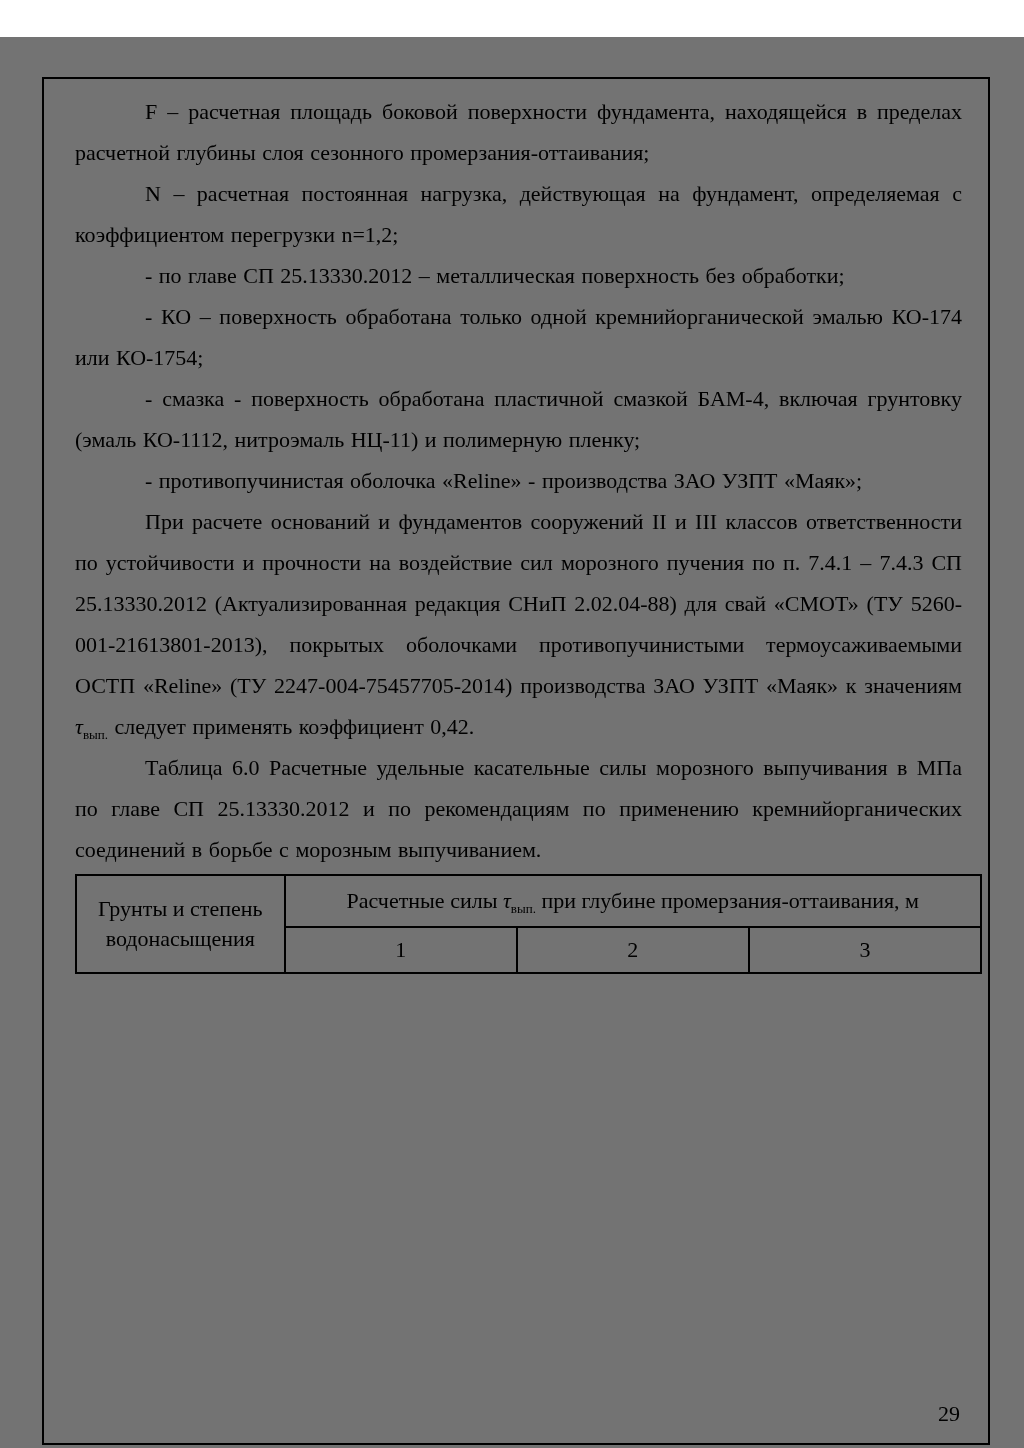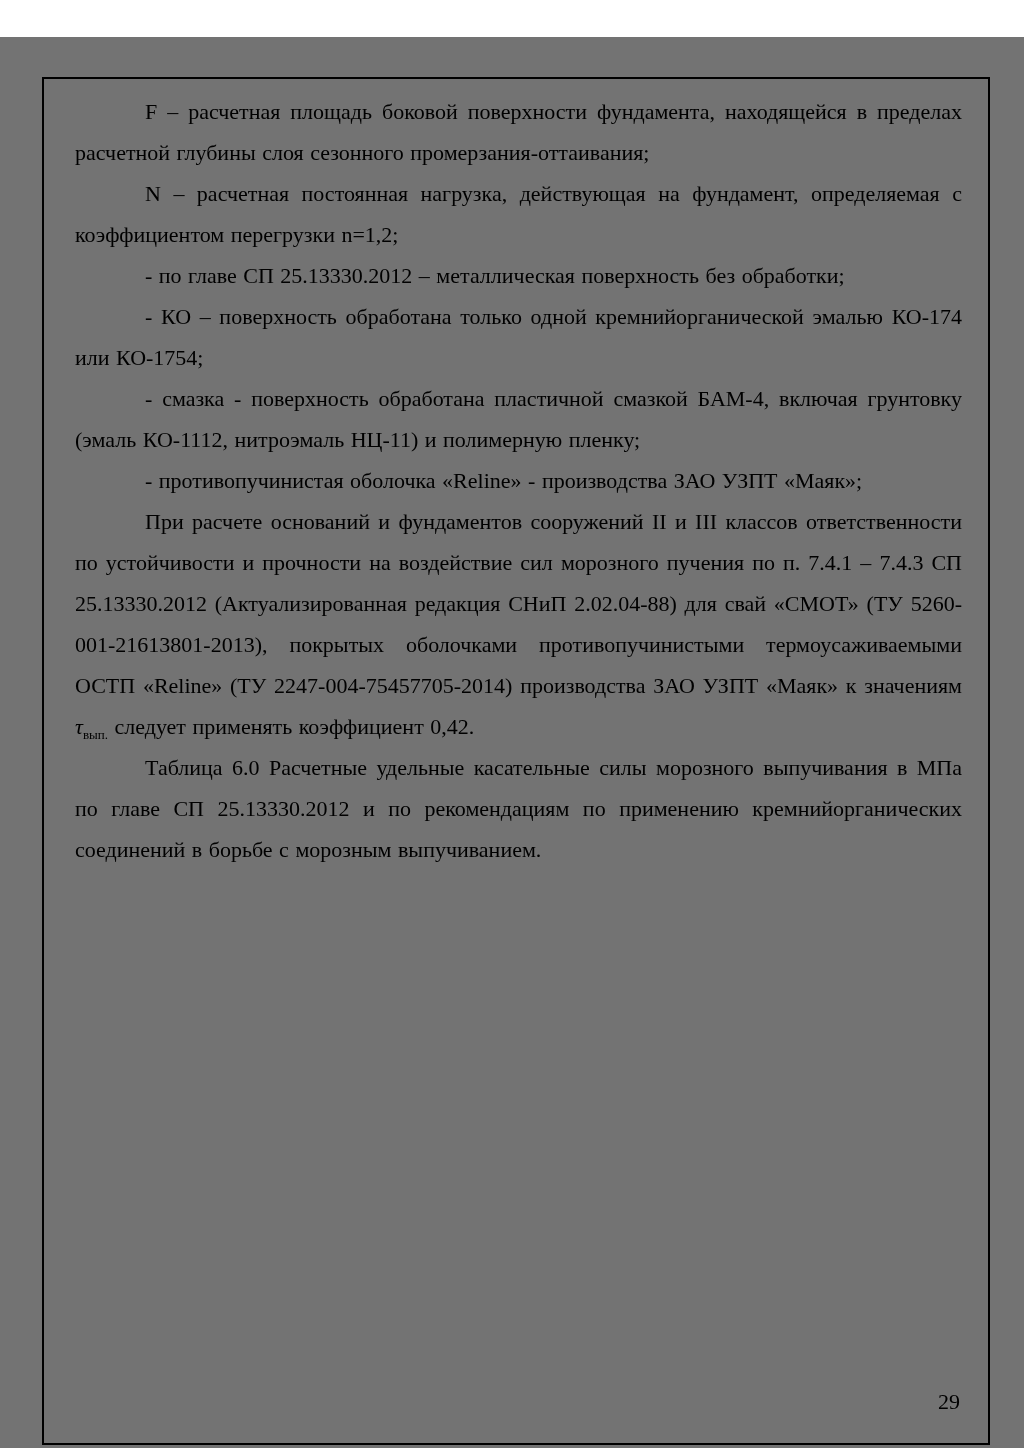--- a/index.html
+++ b/index.html
@@ -66,38 +66,51 @@
   }
   td.depth-cell {
     height: 40px;
   }
   .col-1 { width: 22.5%; }
   .col-2 { width: 27%; }
   .col-3 { width: 29%; }
   .page-number {
     position: absolute;
     right: 64px;
-    bottom: 70px;
+    bottom: 58px;
     font-size: 22px;
   }
 </style>
 </head>
 <body>
 
 <div class="page">
   <div class="frame">
 
     <p class="para">F – расчетная площадь боковой поверхности фундамента, находящейся в пределах расчетной глубины слоя сезонного промерзания-оттаивания;</p>
     <p class="para">N – расчетная постоянная нагрузка, действующая на фундамент, определяемая с коэффициентом перегрузки n=1,2;</p>
     <p class="para">- по главе СП 25.13330.2012 – металлическая поверхность без обработки;</p>
     <p class="para">- КО – поверхность обработана только одной кремнийорганической эмалью КО-174 или КО-1754;</p>
     <p class="para">- смазка - поверхность обработана пластичной смазкой БАМ-4, включая грунтовку (эмаль КО-1112, нитроэмаль НЦ-11) и полимерную пленку;</p>
     <p class="para">- противопучинистая оболочка «Reline» - производства ЗАО УЗПТ «Маяк»;</p>
 
     <p class="para"><span>При расчете оснований и фундаментов сооружений II и III классов ответственности по устойчивости и прочности на воздействие сил морозного пучения по п. 7.4.1 – 7.4.3 СП 25.13330.2012 (Актуализированная редакция СНиП 2.02.04-88) для свай «СМОТ» (ТУ 5260-001-21613801-2013), покрытых оболочками противопучинистыми термоусаживаемыми ОСТП «Reline» (ТУ 2247-004-75457705-2014) производства ЗАО УЗПТ «Маяк» к значениям  </span><span class="tau">τ</span><sub class="tau-sub">вып.</sub><span>  следует применять коэффициент 0,42.</span></p>
 
     <p class="para">Таблица 6.0 Расчетные удельные касательные силы морозного выпучивания в МПа по главе СП 25.13330.2012 и по рекомендациям по применению кремнийорганических соединений в борьбе с морозным выпучиванием.</p>
 
+    <table class="data-table">
+      <tbody>
+          <tr>
+        <td class="soil-cell" rowspan="2"><span>Грунты и степень водонасыщения</span></td>
+        <td class="forces-cell" colspan="3"><span>Расчетные силы  </span><span class="tau">τ</span><sub class="tau-sub">вып.</sub><span> при глубине промерзания-оттаивания, м</span></td>
+      </tr>
+      <tr>
+        <td class="depth-cell col-1">1</td>
+        <td class="depth-cell col-2">2</td>
+        <td class="depth-cell col-3">3</td>
+      </tr>
+    </tbody>
+      </table>
 
   </div>
 
   <div class="page-number">29</div>
 </div>
 
 </body></html>

